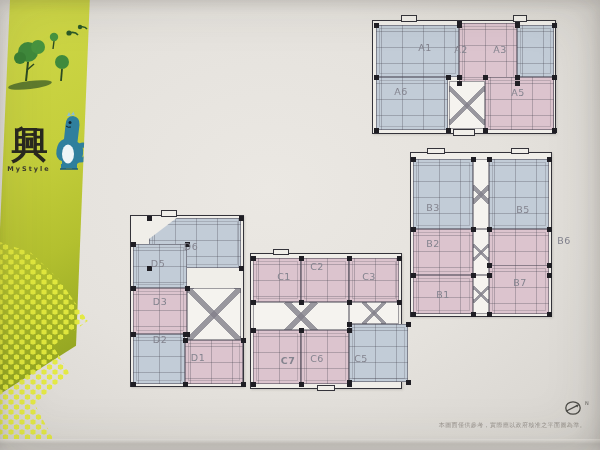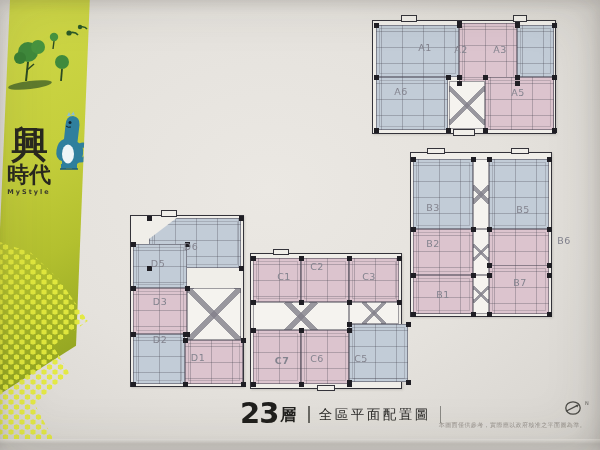--- a/index.html
+++ b/index.html
@@ -84,23 +84,20 @@
       <path d="M28 50 Q39 51 37 40 Q36 33 30 36" stroke="#2f7f9d" stroke-width="5" fill="none" stroke-linecap="round"></path>
       <ellipse cx="18" cy="44" rx="6" ry="9.5" fill="#ffffff" opacity="0.92"></ellipse>
       <circle cx="20" cy="12.5" r="1.5" fill="#10222e"></circle>
       <path d="M16 16 q2 2 5 1" stroke="#10222e" stroke-width="1" fill="none"></path>
       <rect x="11" y="54" width="5" height="5" fill="#2f7f9d"></rect>
       <rect x="22" y="54" width="5" height="5" fill="#2f7f9d"></rect>
       <path d="M10 59 h18" stroke="#1e5a73" stroke-width="1.4"></path>
     </svg>
     <div class="brand">
       <div class="brand-c1">興</div>
-      <div class="brand-row">
-        <span>時</span><span>代</span>
-      </div>
       <div class="brand-sub">MyStyle</div>
     </div>
   </div>
   <div class="dots"></div>
 
   <div class="plans">
       <div class="building" style="left: 372px; top: 20px; width: 182px; height: 112px;">
         <div class="unit blue" style="left: 3px; top: 4px; width: 83px; height: 52px;"></div>
         <div class="unit pink" style="left: 86px; top: 2px; width: 58px; height: 60px;"></div>
         <div class="unit blue" style="left: 144px; top: 4px; width: 37px; height: 52px;"></div>
@@ -210,21 +207,21 @@
         <div class="colsq" style="left: 95.5px; top: 127.5px;"></div>
         <div class="colsq" style="left: 95.5px; top: 67.5px;"></div>
         <div class="colsq" style="left: 154.5px; top: 67.5px;"></div>
         <div class="colsq" style="left: 95.5px; top: 125.5px;"></div>
         <div class="colsq" style="left: 154.5px; top: 125.5px;"></div>
         <div class="bump" style="left: 22px; top: -5px; width: 16px; height: 6px;"></div>
         <div class="bump" style="left: 66px; top: 131px; width: 18px; height: 6px;"></div>
         <span class="unit-label" style="left: 33px; top: 22px;">C1</span>
         <span class="unit-label" style="left: 66px; top: 12px;">C2</span>
         <span class="unit-label" style="left: 108px; top: 22px; margin-left: 10px;">C3</span>
-        <span class="unit-label" style="left: 31px; top: 106px; font-weight: bold;">C7</span>
+        <span class="unit-label" style="left: 37px; top: 106px; font-weight: bold;">C7</span>
         <span class="unit-label" style="left: 66px; top: 104px;">C6</span>
         <span class="unit-label" style="left: 110px; top: 104px;">C5</span>
       </div>
       <div class="building" style="left: 130px; top: 215px; width: 112px; height: 170px;">
         <div class="unit blue" style="left: 18px; top: 2px; width: 92px; height: 50px; clip-path: polygon(0px 100%, 0px 42%, 30% 0px, 100% 0px, 100% 100%);"></div>
         <div class="unit blue" style="left: 2px; top: 28px; width: 54px; height: 44px;"></div>
         <div class="unit pink" style="left: 2px; top: 72px; width: 54px; height: 46px;"></div>
         <div class="unit blue" style="left: 2px; top: 118px; width: 52px; height: 50px;"></div>
         <div class="unit pink" style="left: 54px; top: 124px; width: 58px; height: 44px;"></div>
         <div class="core" style="left: 56px; top: 72px; width: 54px; height: 52px;"></div>
@@ -250,27 +247,20 @@
         <div class="colsq" style="left: 109.5px; top: 165.5px;"></div>
         <div class="bump" style="left: 30px; top: -6px; width: 16px; height: 7px;"></div>
         <span class="unit-label" style="left: 60px; top: 30px;">D6</span>
         <span class="unit-label" style="left: 27px; top: 47px;">D5</span>
         <span class="unit-label" style="left: 29px; top: 85px;">D3</span>
         <span class="unit-label" style="left: 29px; top: 123px;">D2</span>
         <span class="unit-label" style="left: 67px; top: 141px;">D1</span>
       </div>
     </div>
 
-  <div class="caption">
-    <span class="floor-num">23</span>
-    <span class="floor-suffix">層</span>
-    <span class="cap-div"></span>
-    <span class="cap-title">全區平面配置圖</span>
-    <span class="cap-div thin"></span>
-  </div>
 
   <svg class="compass" width="22" height="18" viewBox="0 0 22 18">
     <ellipse cx="10" cy="9" rx="7.2" ry="6.2" fill="none" stroke="#4c4b47" stroke-width="1.3"></ellipse>
     <path d="M3.5 12 L15 6.2" stroke="#4c4b47" stroke-width="1.3"></path>
     <path d="M15.8 5.8 L12.6 5.9 L14.2 8.6 Z" fill="#4c4b47"></path>
   </svg>
   <span class="compass-n">N</span>
   <div class="disclaimer">本圖面僅供參考，實際應以政府核准之平面圖為準。</div>
 
   <div class="page-edge"></div>

